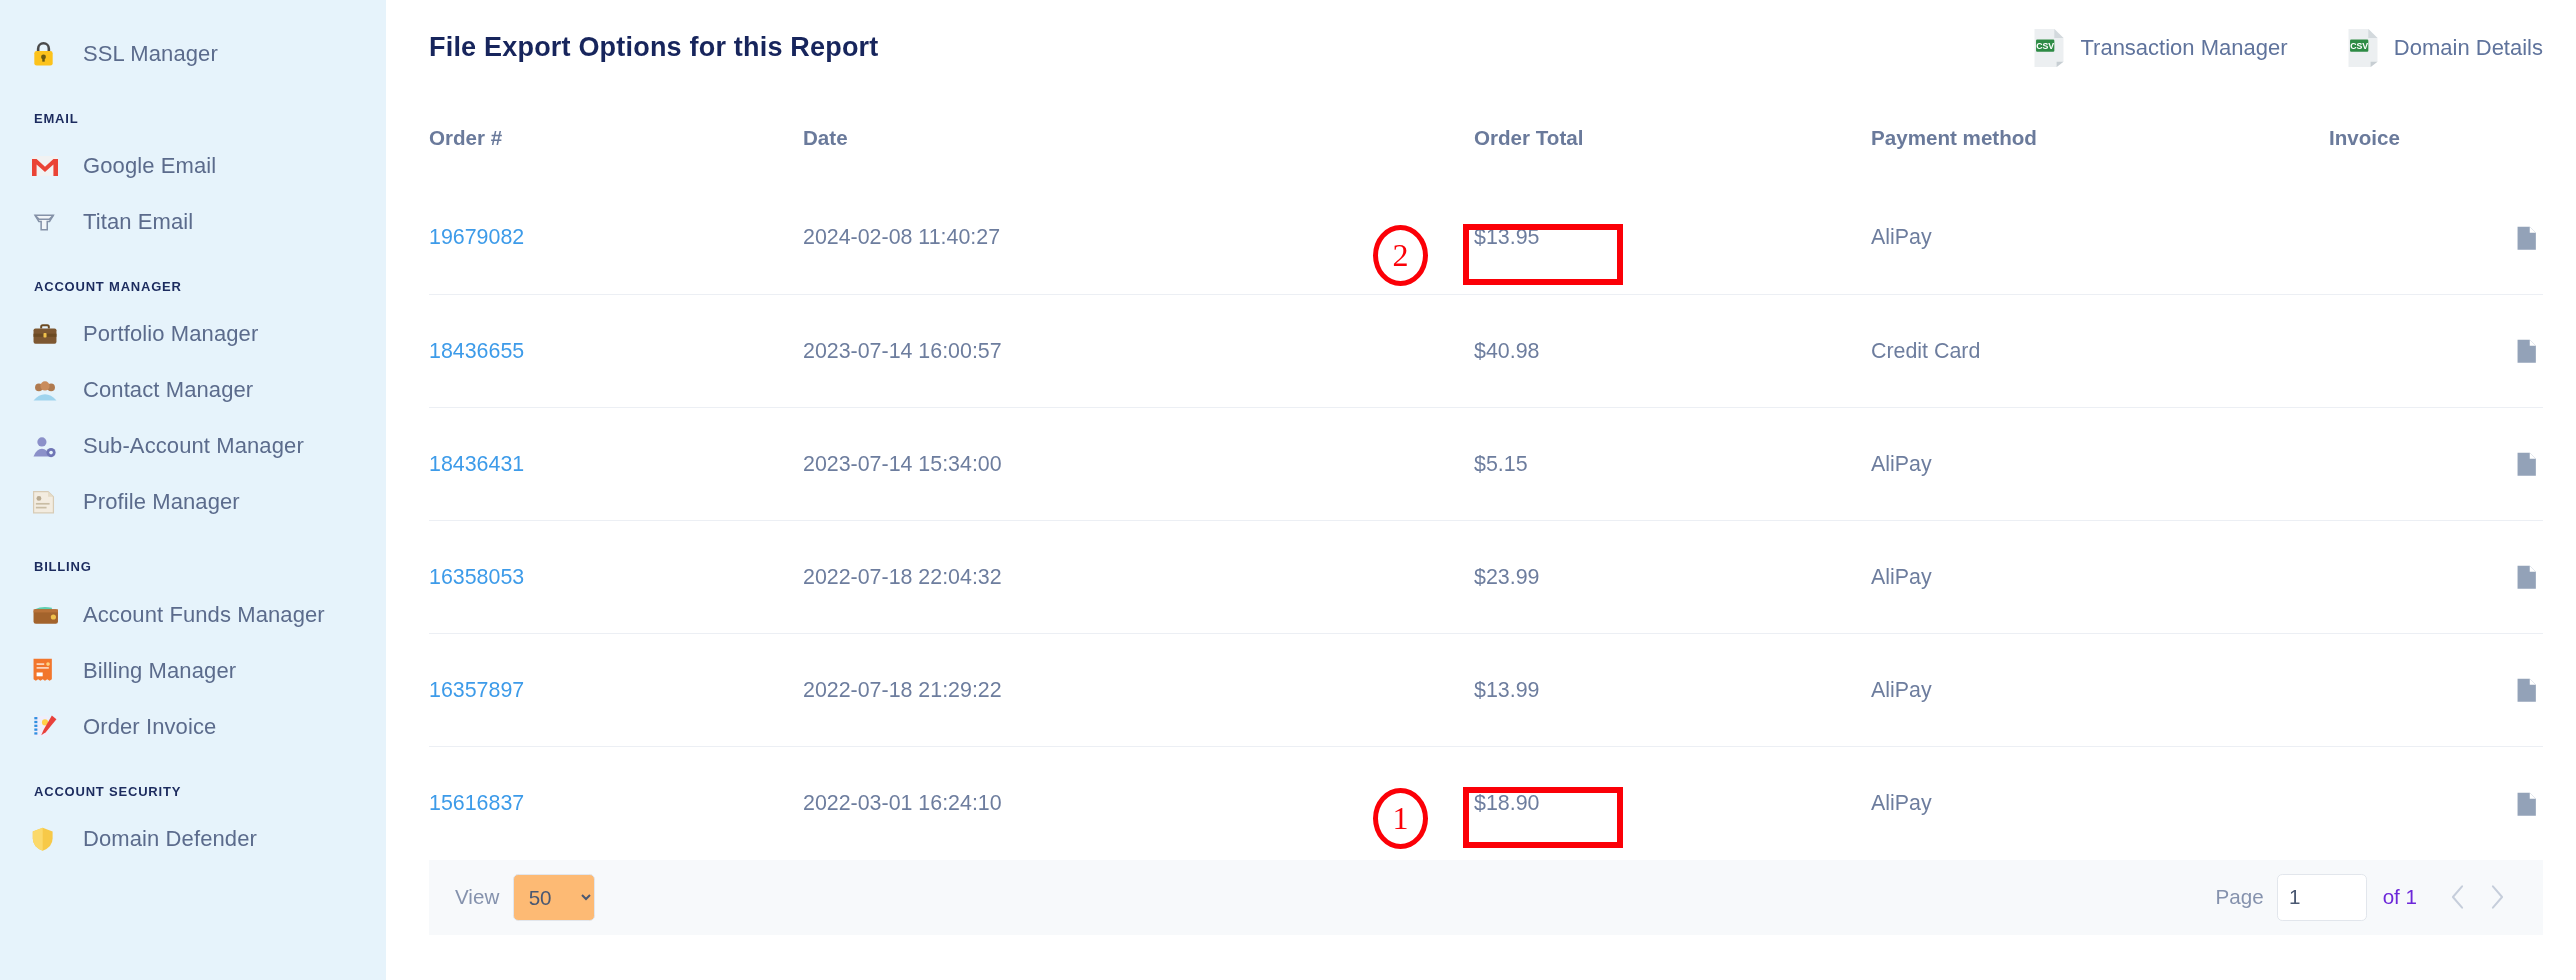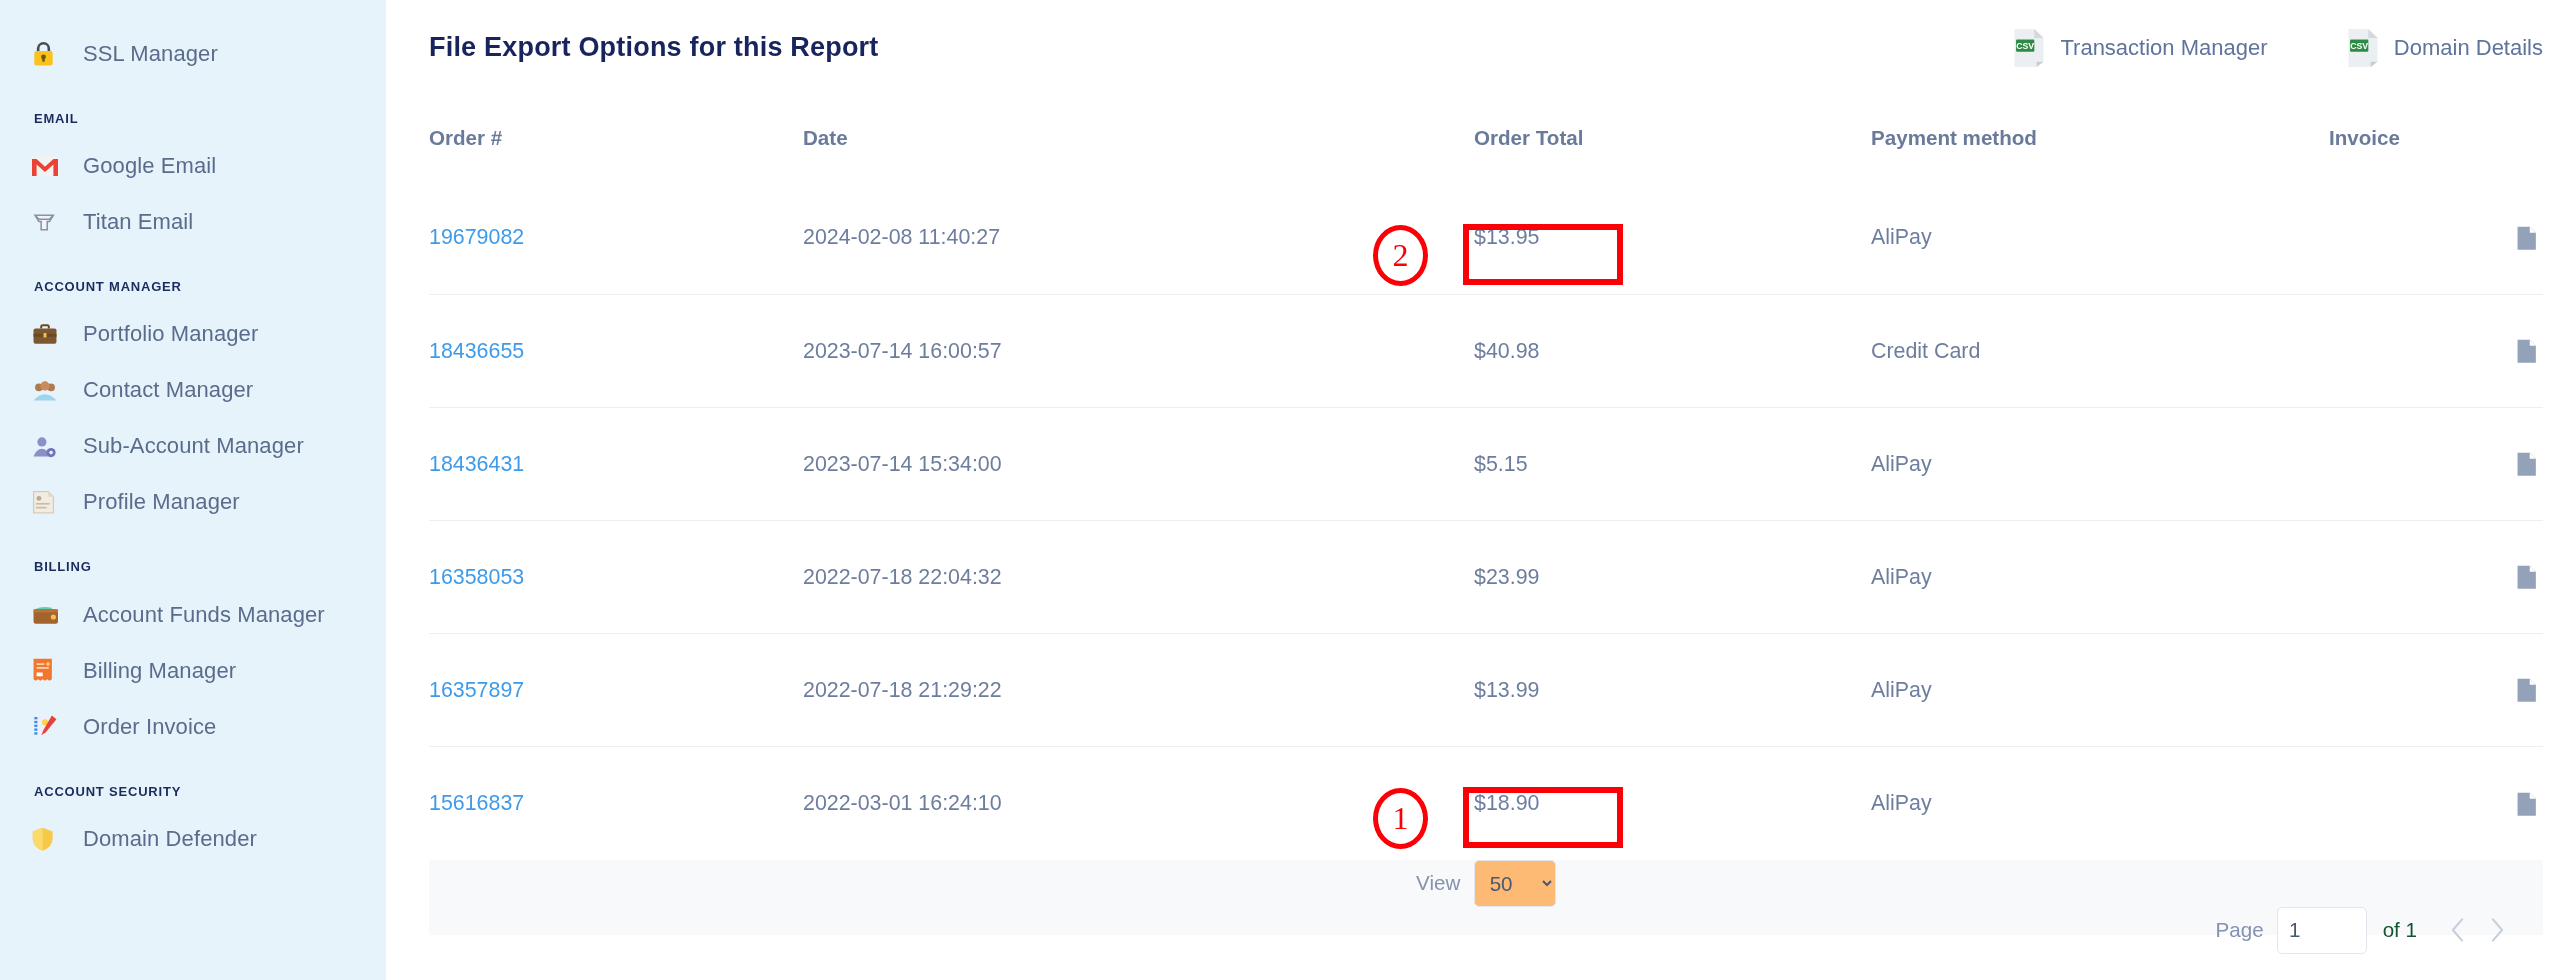--- a/index.html
+++ b/index.html
@@ -89,21 +89,21 @@
     font-weight: bold;
     color: #17255c;
     letter-spacing: 0.2px;
     white-space: nowrap;
   }
 
   #export-group {
     margin-left: auto;
     display: flex;
     align-items: center;
-    gap: 79px;
+    gap: 59px;
   }
 
   .export-btn {
     display: flex;
     align-items: center;
     cursor: pointer;
   }
 
   .csv-doc {
     position: relative;
@@ -169,21 +169,20 @@
   .invoice-ico { display:inline-block; vertical-align: middle; cursor: pointer; }
 
   
   #table-footer {
     margin: 0 38px 0 43px;
     height: 75px;
     background: #f7f9fb;
     display: flex;
     align-items: center;
     padding: 0 26px;
-    flex-direction: column;
   }
 
   .foot-left, .foot-right {
     display: flex;
     align-items: center;
   }
   .foot-right { margin-left: auto; }
 
   .foot-label {
     font-size: 20.6px;
@@ -212,21 +211,21 @@
     border: 1.5px solid #e2e6ec;
     border-radius: 5.3px;
     height: 47px;
     width: 90px;
     padding: 0 10.7px;
     outline: none;
   }
 
   .of-label {
     font-size: 20.6px;
-    color: #14532d;
+    color: #6d28d9;
     margin: 0 20px 0 15.3px;
     white-space: nowrap;
   }
 
   .pager-arrow {
     width: 40px;
     height: 40px;
     display: flex;
     align-items: center;
     justify-content: center;

